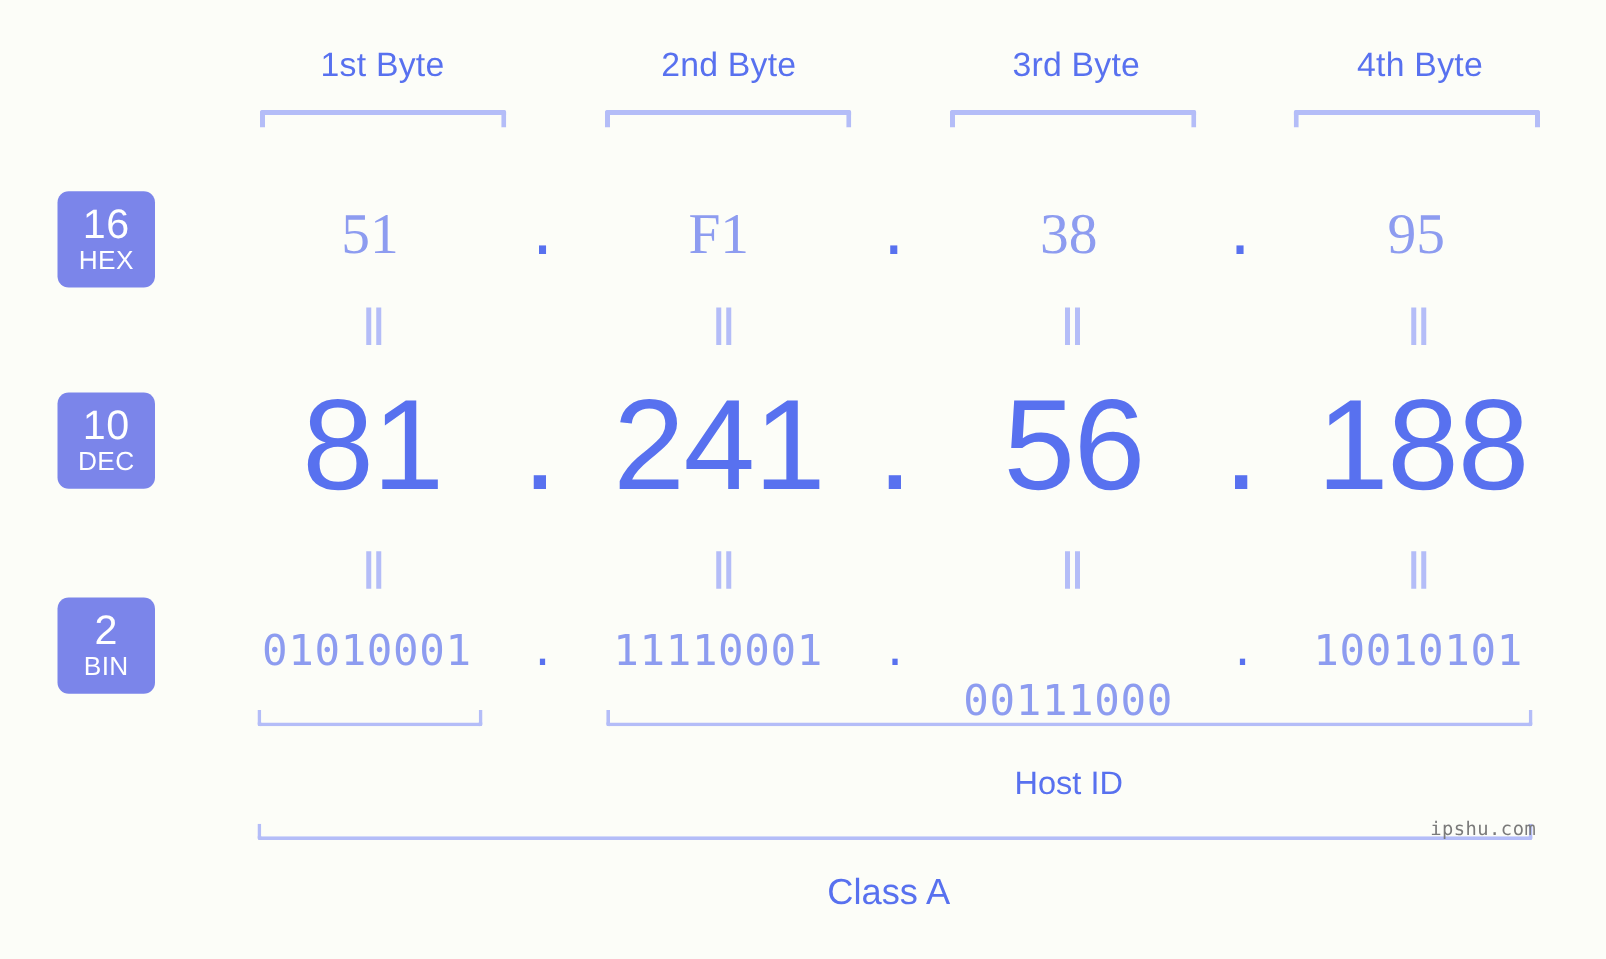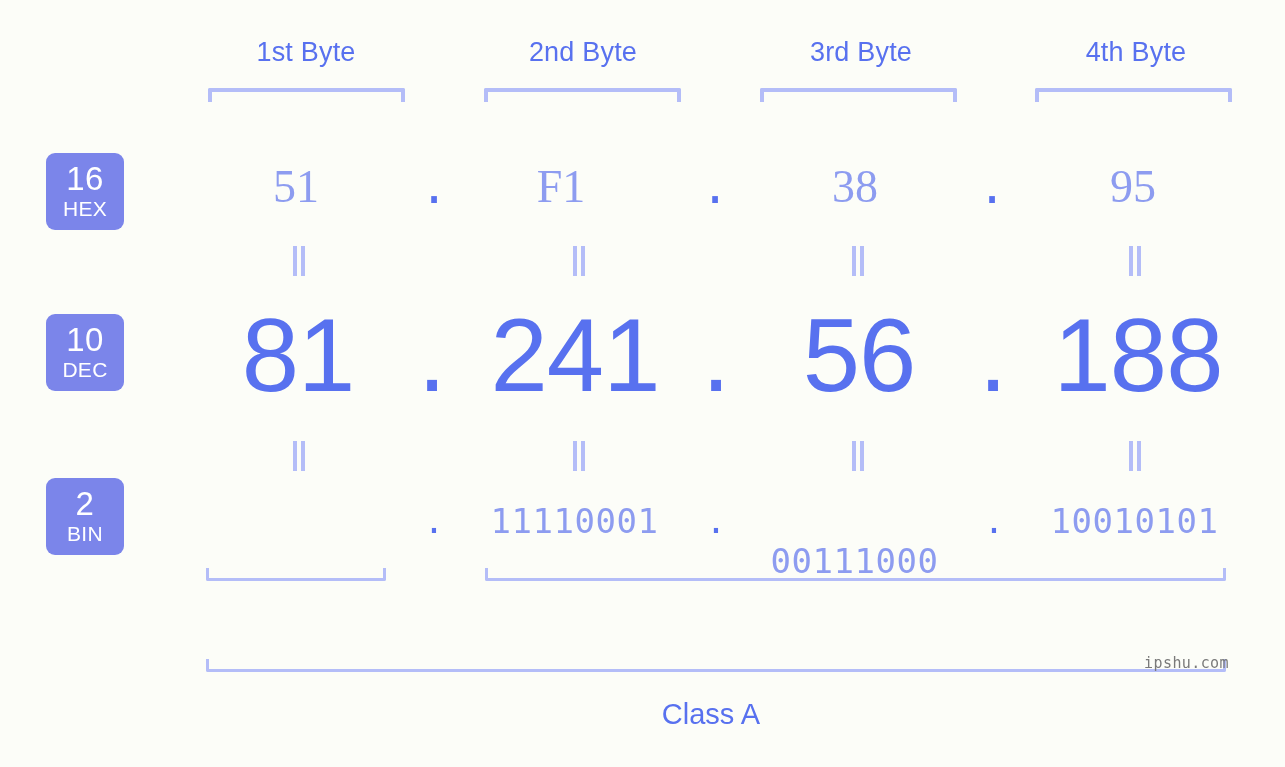--- a/index.html
+++ b/index.html
@@ -210,21 +210,21 @@
   <div class="bracket bracket-down" style="left:760px; top:88px;  width:197px;"></div>
   <div class="bracket bracket-down" style="left:1035px; top:88px; width:197px;"></div>
 
   <div class="badge" style="top:153px;">
     <span class="num">16</span>
     <span class="lbl">HEX</span>
   </div>
 
   <div class="val hex-val" style="left:178px; width:236px;">51</div>
   <div class="val hex-dot" style="left:414px; width:40px;">.</div>
-  <div class="val hex-val" style="left:441px; width:240px;">F1</div>
+  <div class="val hex-val" style="left:455px; width:240px;">F1</div>
   <div class="val hex-dot" style="left:695px; width:40px;">.</div>
   <div class="val hex-val" style="left:735px; width:240px;">38</div>
   <div class="val hex-dot" style="left:972px; width:40px;">.</div>
   <div class="val hex-val" style="left:1013px; width:240px;">95</div>
 
   <div class="eq" style="left:288px; top:246px;">
     <i></i><i></i>
   </div>
   <div class="eq" style="left:568px; top:246px;">
     <i></i><i></i>
@@ -260,29 +260,31 @@
   </div>
   <div class="eq" style="left:1124px; top:441px;">
     <i></i><i></i>
   </div>
 
   <div class="badge" style="top:478px;">
     <span class="num">2</span>
     <span class="lbl">BIN</span>
   </div>
 
+  <div class="val bin-val" style="left:175px; width:237px;">01010001</div>
   <div class="val bin-dot" style="left:412px; width:44px;">.</div>
   <div class="val bin-val" style="left:456px; width:237px;">11110001</div>
   <div class="val bin-dot" style="left:694px; width:44px;">.</div>
   <div class="val bin-val" style="left:736px; width:237px;margin-top:40px;">00111000</div>
   <div class="val bin-dot" style="left:972px; width:44px;">.</div>
   <div class="val bin-val" style="left:1016px; width:237px;">10010101</div>
 
   <div class="bracket bracket-up bracket-thin" style="left:206px; top:568px; width:180px;"></div>
   <div class="bracket bracket-up bracket-thin" style="left:485px; top:568px; width:741px;"></div>
 
+  <div class="id-label" style="left:731px; top:611px; width:248px;">Host ID</div>
 
   <div class="bracket bracket-up bracket-thin" style="left:206px; top:659px; width:1020px;"></div>
   <div class="class-label" style="left:586px; top:698px; width:250px;">Class A</div>
 
   <div class="watermark">ipshu.com</div>
 
 </div>
 
 </body></html>

